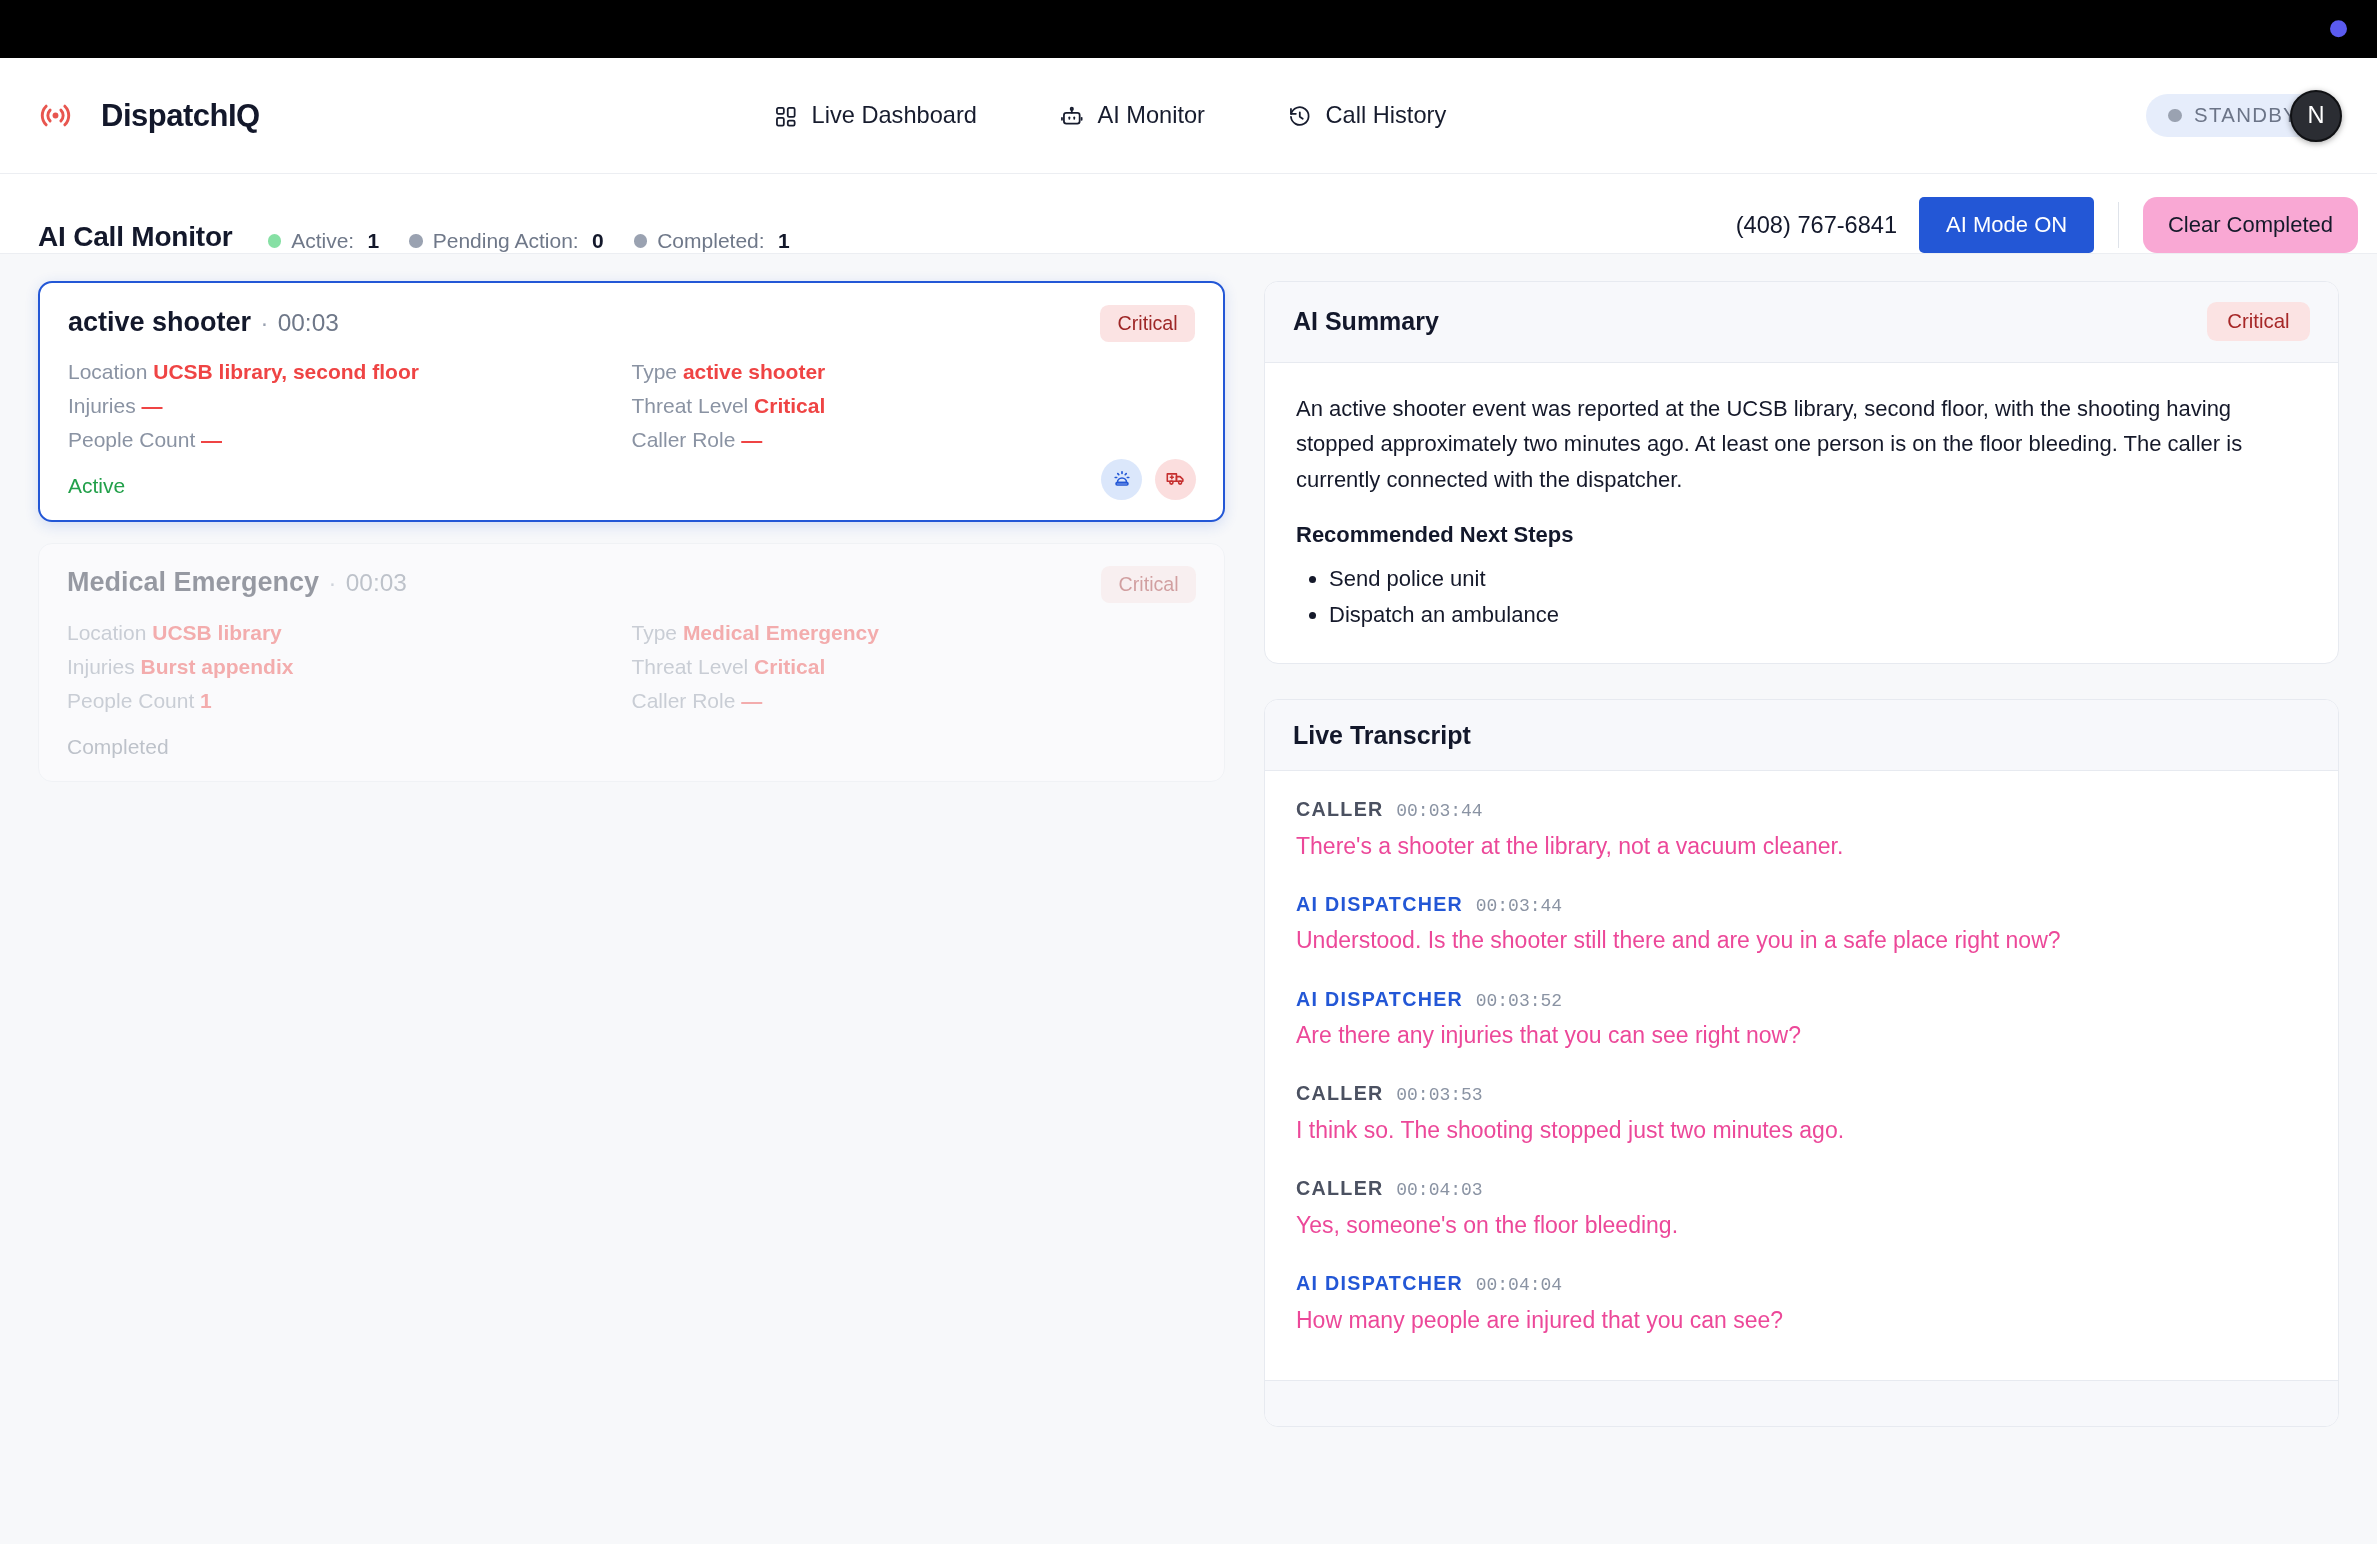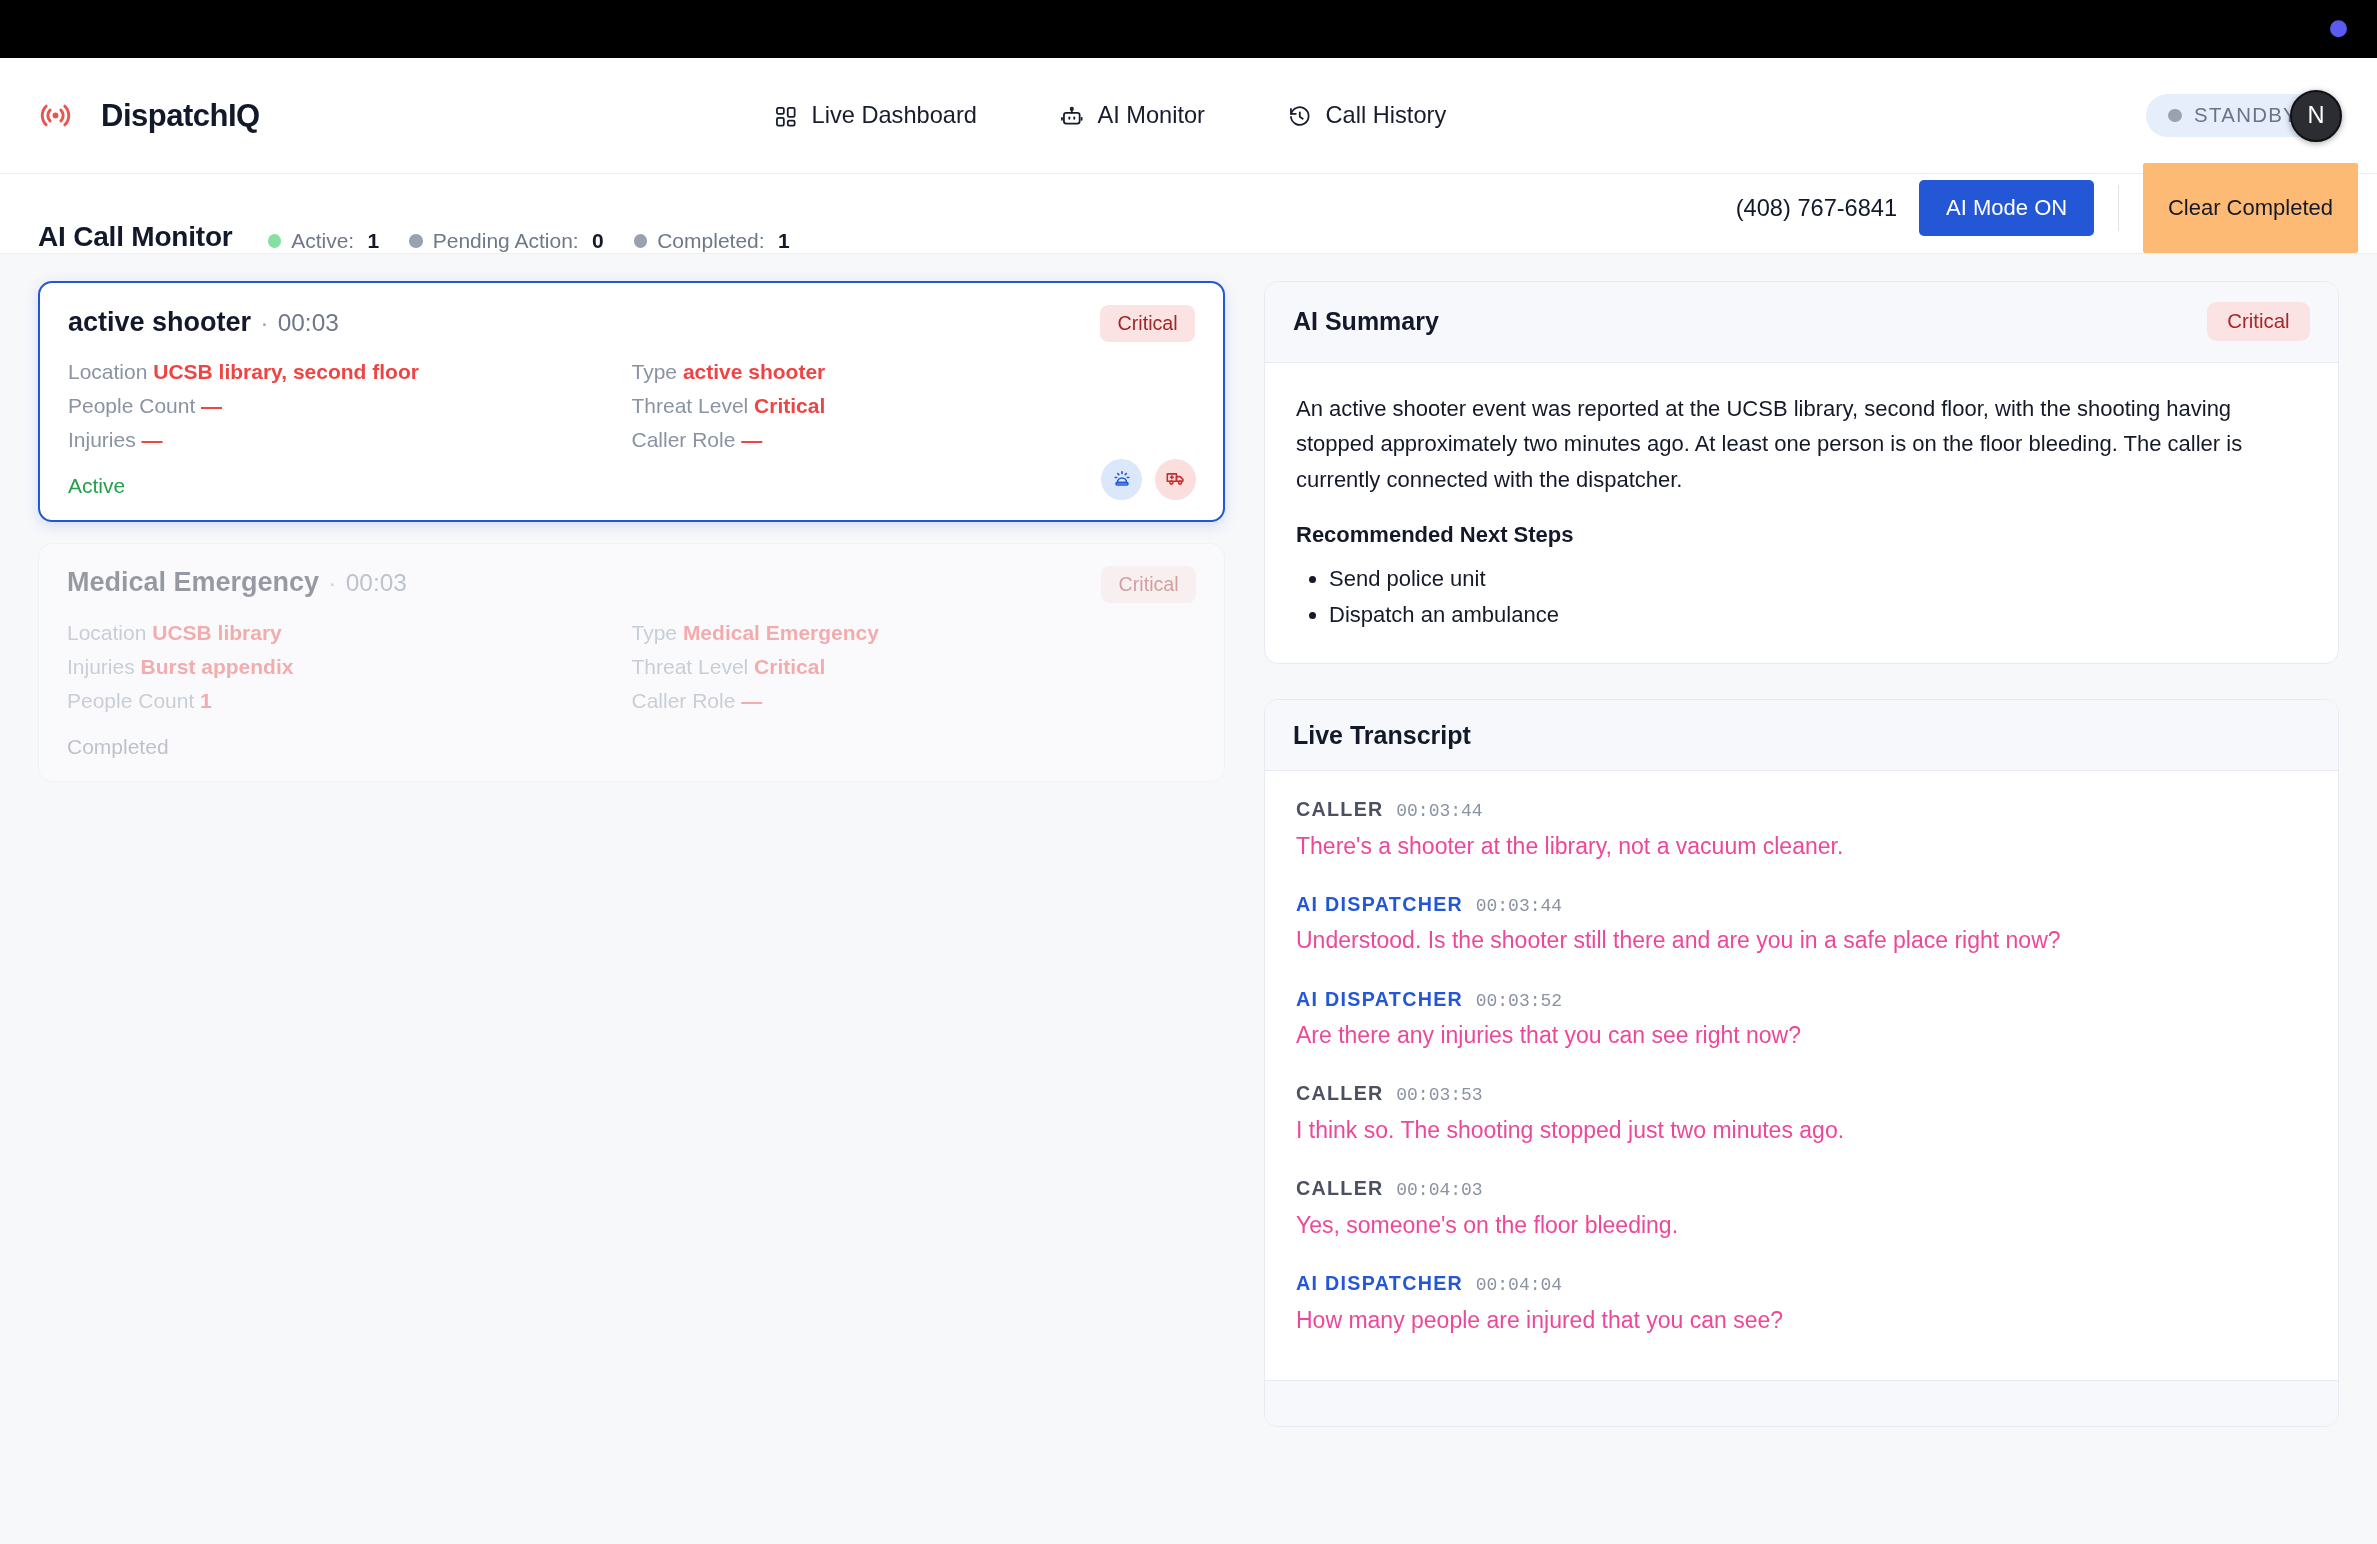--- a/index.html
+++ b/index.html
@@ -160,26 +160,26 @@
     cursor: pointer;
     white-space: nowrap;
   }
   .divider-v {
     width: 1.6px;
     height: 46px;
     background: #dfe3ea;
     margin: 0 23.6px;
   }
   .btn-clear {
-    background: #fdba74;
+    background: #f9a8d4;
     color: #15192a;
     font-size: 22px;
     border: none;
-    border-radius: 2px;
-    padding: 32px 25px;
+    border-radius: 14px;
+    padding: 15px 25px;
     cursor: pointer;
     white-space: nowrap;
   }
 
   
   .content {
     display: flex;
     gap: 39px;
     padding: 27px 38px 0 38px;
     height: calc(1544px - 58px - 116px - 80px);
@@ -450,25 +450,25 @@
         <span class="card-sep">·</span>
         <span class="card-timer">00:03</span>
       </div>
       <div class="card-grid">
         <div class="card-col">
           <div class="field">
             <span>Location</span>
             <b>UCSB library, second floor</b>
           </div>
           <div class="field">
+            <span>Injuries</span>
+            <b>—</b>
+          </div>
+          <div class="field">
             <span>People Count</span>
-            <b>—</b>
-          </div>
-          <div class="field">
-            <span>Injuries</span>
             <b>—</b>
           </div>
         </div>
         <div class="card-col">
           <div class="field">
             <span>Type</span>
             <b>active shooter</b>
           </div>
           <div class="field">
             <span>Threat Level</span>

